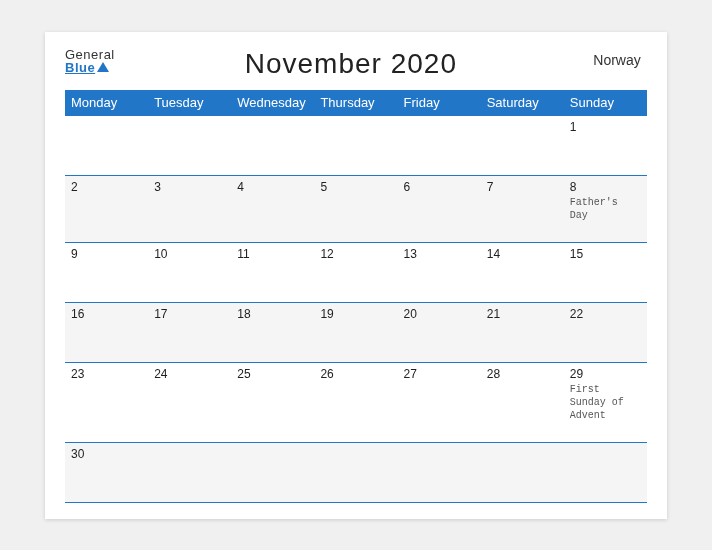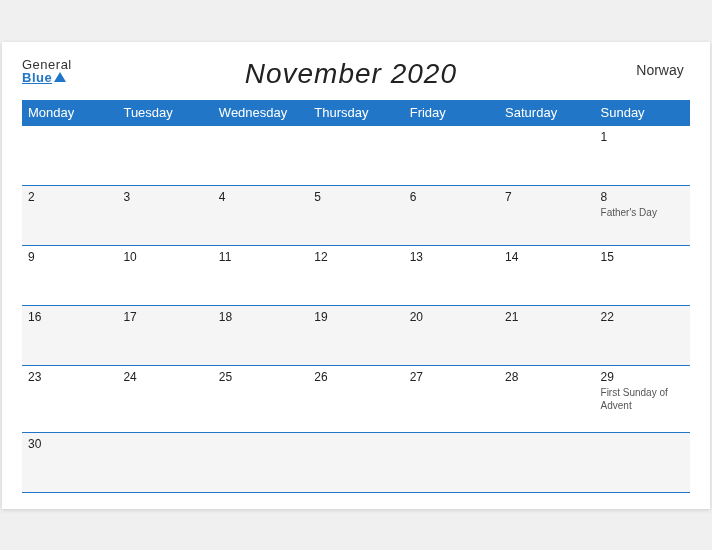--- a/index.html
+++ b/index.html
@@ -7,21 +7,21 @@
       font-family: Arial, sans-serif;
       background: #f0f0f0;
       display: flex;
       justify-content: center;
       align-items: center;
       width: 712px;
       height: 550px;
     }
     .calendar-container {
       background: white;
-      width: 708px;
+      width: 622px;
       padding: 16px 20px 16px 20px;
       box-shadow: 0 1px 4px rgba(0,0,0,0.15);
     }
     .header {
       display: flex;
       align-items: flex-start;
       justify-content: space-between;
       margin-bottom: 10px;
     }
     .logo {
@@ -53,21 +53,20 @@
       margin-left: 2px;
       vertical-align: middle;
     }
     .logo-row {
       display: flex;
       align-items: center;
     }
     .title {
       text-align: center;
       flex: 1;
-      font-style: italic;
     }
     .title h1 {
       font-size: 28px;
       font-weight: normal;
       color: #222;
       letter-spacing: 1px;
     }
     .country {
       font-size: 14px;
       color: #333;
@@ -111,20 +110,21 @@
       display: block;
       font-size: 12px;
       color: #222;
     }
     .event-label {
       display: block;
       font-size: 10px;
       color: #555;
       margin-top: 2px;
       line-height: 1.3;
+      font-family: Liberation Mono, monospace;
     }
     .empty-cell {
       background: white;
     }
   </style>
 </head>
 <body>
 
 <div class="calendar-container">
   <div class="header">

